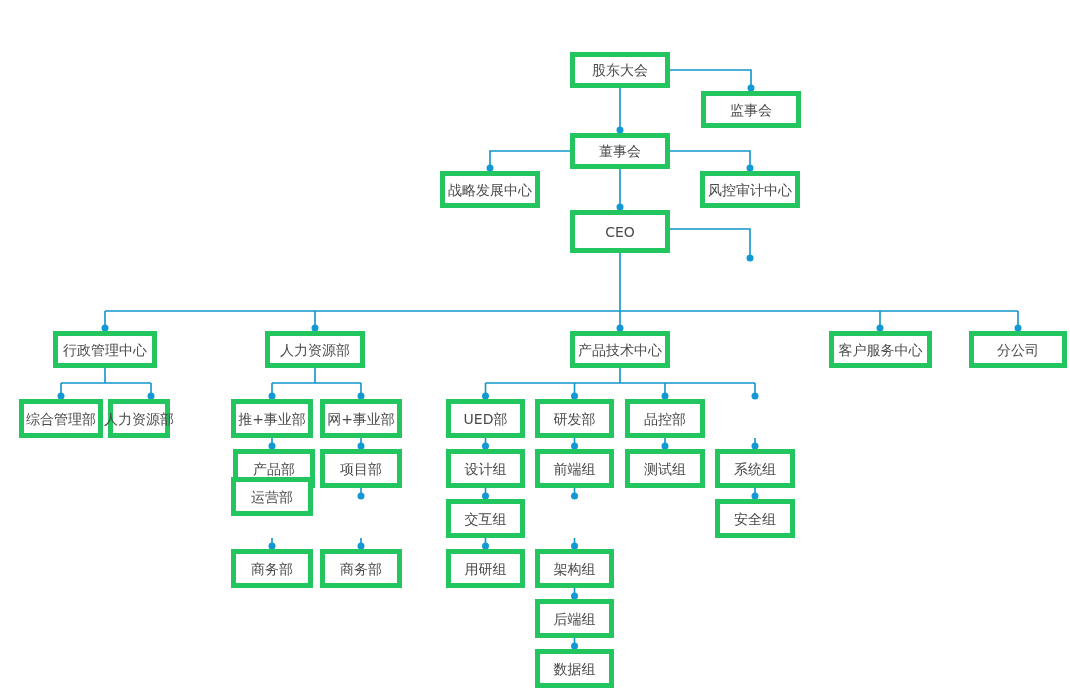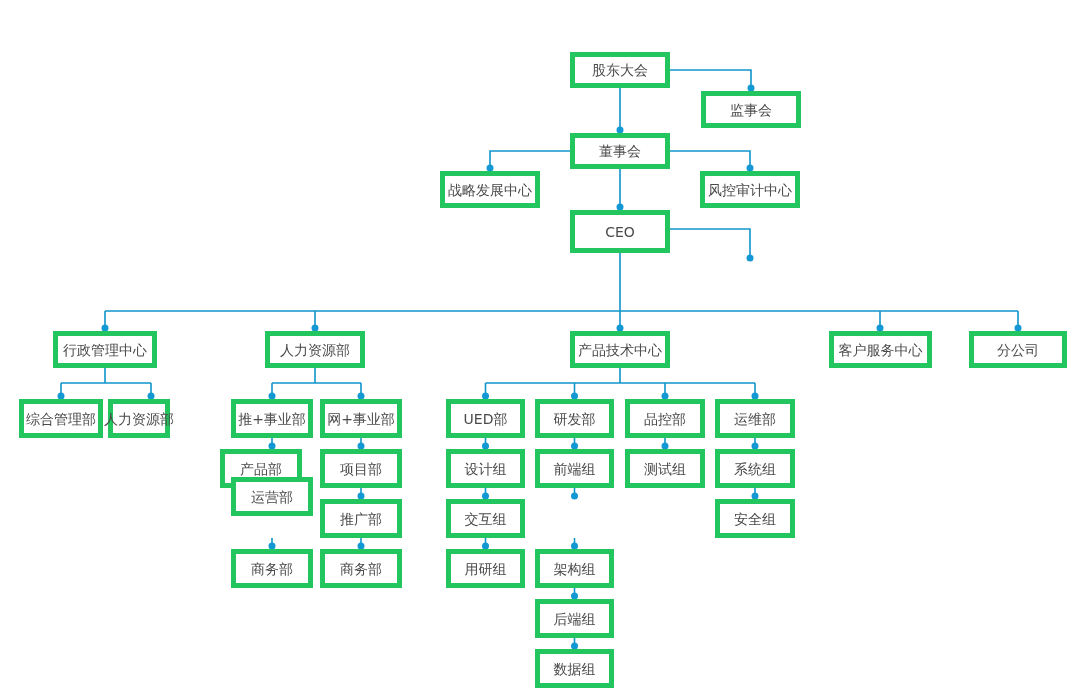--- a/index.html
+++ b/index.html
@@ -116,38 +116,36 @@
   <div class="node" style="left:265px;top:331px;width:100px;height:37px">人力资源部</div>
   <div class="node" style="left:570px;top:331px;width:100px;height:37px">产品技术中心</div>
   <div class="node" style="left:829px;top:331px;width:103px;height:37px">客户服务中心</div>
   <div class="node" style="left:969px;top:331px;width:98px;height:37px">分公司</div>
 
   <div class="node" style="left:19px;top:399px;width:84px;height:39px">综合管理部</div>
   <div class="node" style="left:108px;top:399px;width:62px;height:39px">人力资源部</div>
 
   <div class="node" style="left:231px;top:399px;width:82px;height:39px">推+事业部</div>
   <div class="node" style="left:320px;top:399px;width:82px;height:39px">网+事业部</div>
-  <div class="node" style="left:220px;top:449px;width:82px;height:39px">产品部</div>
+  <div class="node" style="left:233px;top:449px;width:82px;height:39px">产品部</div>
   <div class="node" style="left:231px;top:477px;width:82px;height:39px">运营部</div>
   <div class="node" style="left:231px;top:549px;width:82px;height:39px">商务部</div>
   <div class="node" style="left:320px;top:449px;width:82px;height:39px">项目部</div>
-  <div class="node" style="left:320px;top:499px;width:82px;height:39px">推广部</div>
   <div class="node" style="left:320px;top:549px;width:82px;height:39px">商务部</div>
 
   <div class="node" style="left:446px;top:399px;width:79px;height:39px">UED部</div>
   <div class="node" style="left:446px;top:449px;width:79px;height:39px">设计组</div>
   <div class="node" style="left:446px;top:499px;width:79px;height:39px">交互组</div>
   <div class="node" style="left:446px;top:549px;width:79px;height:39px">用研组</div>
 
   <div class="node" style="left:535px;top:399px;width:79px;height:39px">研发部</div>
   <div class="node" style="left:535px;top:449px;width:79px;height:39px">前端组</div>
   <div class="node" style="left:535px;top:549px;width:79px;height:39px">架构组</div>
   <div class="node" style="left:535px;top:599px;width:79px;height:39px">后端组</div>
   <div class="node" style="left:535px;top:649px;width:79px;height:39px">数据组</div>
 
   <div class="node" style="left:625px;top:399px;width:80px;height:39px">品控部</div>
   <div class="node" style="left:625px;top:449px;width:80px;height:39px">测试组</div>
 
-  <div class="node" style="left:715px;top:399px;width:80px;height:39px">运维部</div>
   <div class="node" style="left:715px;top:449px;width:80px;height:39px">系统组</div>
   <div class="node" style="left:715px;top:499px;width:80px;height:39px">安全组</div>
 
 </div>
 
 </body></html>

